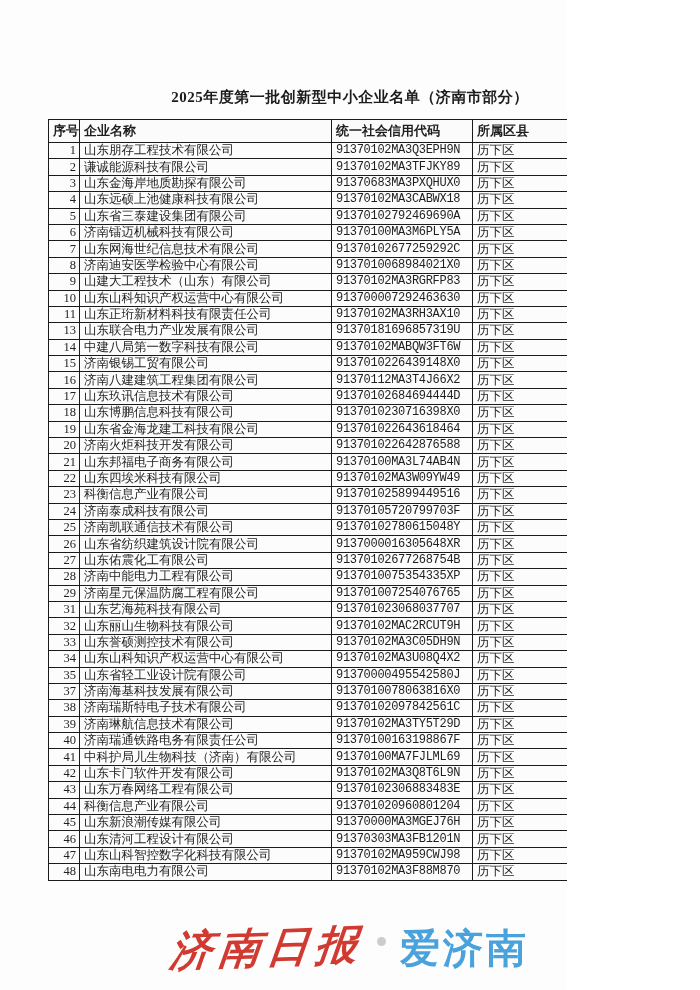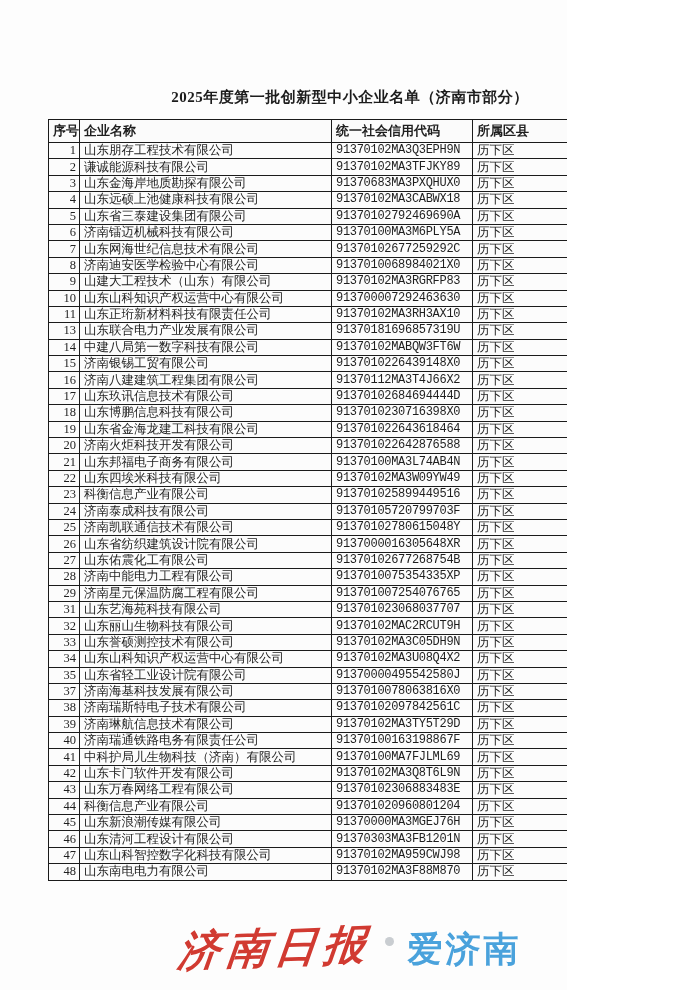--- a/index.html
+++ b/index.html
@@ -100,21 +100,21 @@
   .logo-dot {
     width: 9px;
     height: 9px;
     border-radius: 50%;
     background: #c9cdd1;
     margin-top: -14px;
   }
   .logo-aijinan {
     font-family: "Liberation Sans", "DejaVu Sans", sans-serif;
     font-weight: bold;
-    font-size: 35px;
+    font-size: 40px;
     letter-spacing: 3px;
     line-height: 1;
   }
 </style>
 </head>
 <body>
 
 <div class="page">
 
   <div class="doc-title">2025年度第一批创新型中小企业名单（济南市部分）</div>

